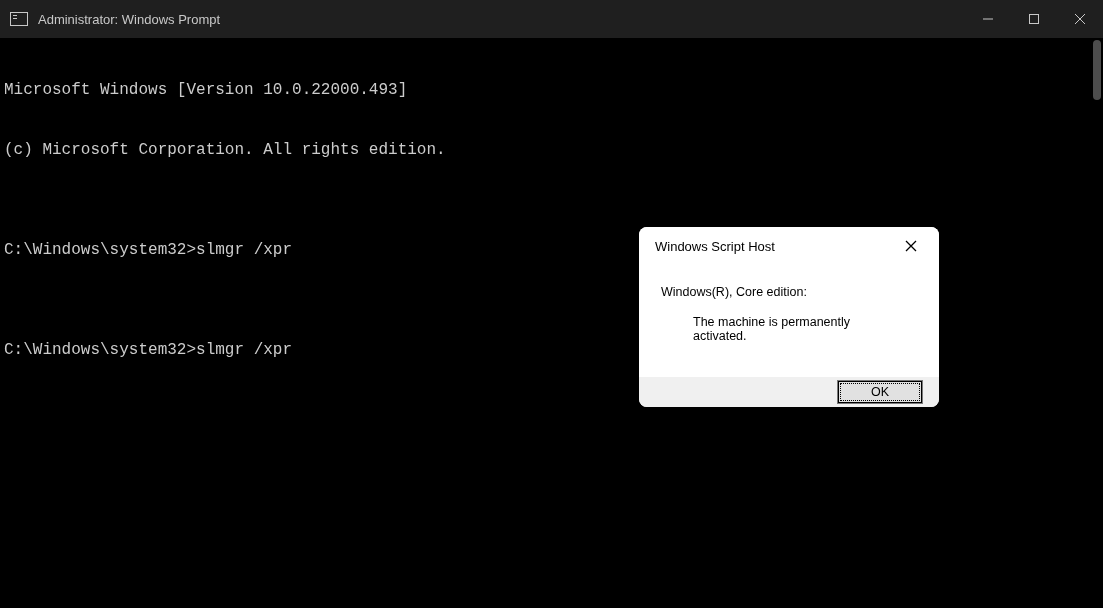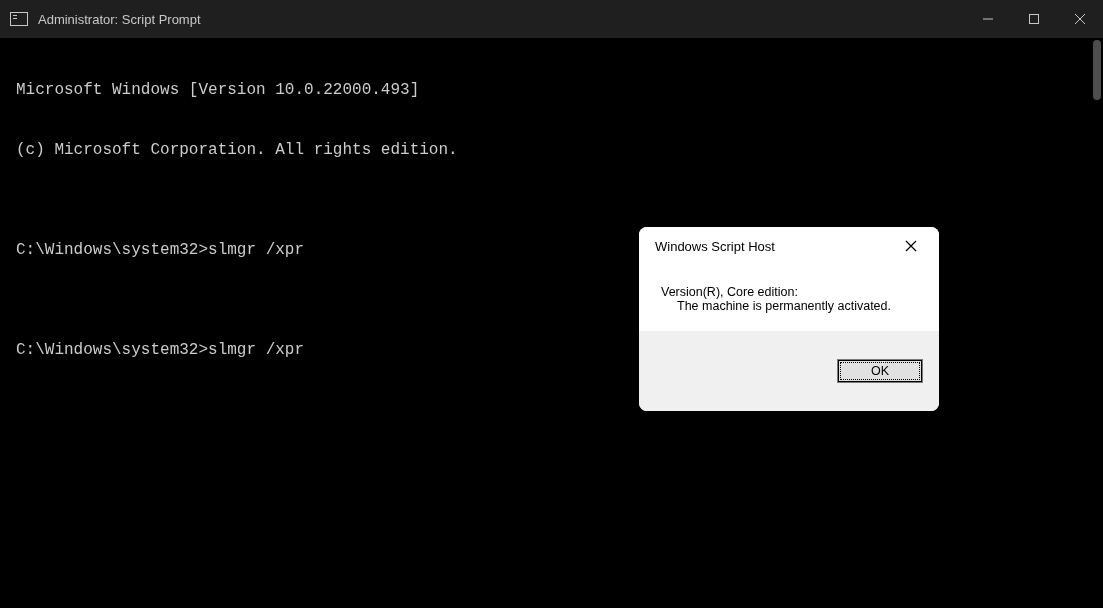--- a/index.html
+++ b/index.html
@@ -52,21 +52,21 @@
 
     
     .terminal {
       position: absolute;
       top: 38px; left: 0; right: 0; bottom: 0;
       background: #000;
       color: #ccc;
       font-family: Consolas, "Courier New", monospace;
       font-size: 16px;
       line-height: 20px;
-      padding: 2px 16px;
+      padding: 2px 4px;
       white-space: pre;
     }
     .terminal .line { white-space: pre; }
 
     
     .scrollbar-track {
       position: absolute;
       top: 40px; right: 2px;
       width: 8px;
       height: 560px;
@@ -104,24 +104,24 @@
     .dialog-close {
       width: 32px; height: 32px;
       display: flex; align-items: center; justify-content: center;
       border-radius: 4px;
     }
     .dialog-body {
       padding: 20px 22px 18px;
       background: #fff;
     }
     .dialog-body .line1 { margin: 0; }
-    .dialog-body .line2 { margin: 0; padding-left: 16px; }
+    .dialog-body .line2 { margin: 16px; padding-left: 16px; }
     .dialog-footer {
       background: #f0f0f0;
-      padding: 28px 16px;
+      padding: 3px 16px;
       display: flex;
       justify-content: flex-end;
     }
     .ok-button {
       min-width: 86px;
       height: 24px;
       background: #e1e1e1;
       border: 1px solid #7a7a7a;
       outline: 1px dotted #000;
       outline-offset: -4px;
@@ -131,21 +131,21 @@
       align-items: center;
       justify-content: center;
       cursor: default;
     }
   </style>
 </head>
 <body>
 
 <div class="titlebar">
   <span class="app-icon"></span>
-  <span class="title-text">Administrator: Script Prompt</span>
+  <span class="title-text">Administrator: Windows Prompt</span>
   <span class="spacer"></span>
   <div class="win-btn">
     <svg width="10" height="10" viewBox="0 0 10 10">
         <path d="M0 5 H10" stroke="#c8c8c8" stroke-width="1"></path>
       </svg>
   </div>
   <div class="win-btn">
     <svg width="10" height="10" viewBox="0 0 10 10">
         <rect x="0.5" y="0.5" width="9" height="9" fill="none" stroke="#c8c8c8" stroke-width="1"></rect>
       </svg>
@@ -174,21 +174,21 @@
 <div class="dialog">
   <div class="dialog-titlebar">
     <span class="dialog-title">Windows Script Host</span>
     <div class="dialog-close">
       <svg width="12" height="12" viewBox="0 0 12 12">
           <path d="M1 1 L11 11 M11 1 L1 11" stroke="#000" stroke-width="1.3"></path>
         </svg>
     </div>
   </div>
   <div class="dialog-body">
-    <p class="line1">Version(R), Core edition:</p>
+    <p class="line1">Windows(R), Core edition:</p>
     <p class="line2">The machine is permanently activated.</p>
   </div>
   <div class="dialog-footer">
     <div class="ok-button">
       <span>OK</span>
     </div>
   </div>
 </div>
 
 </body></html>

